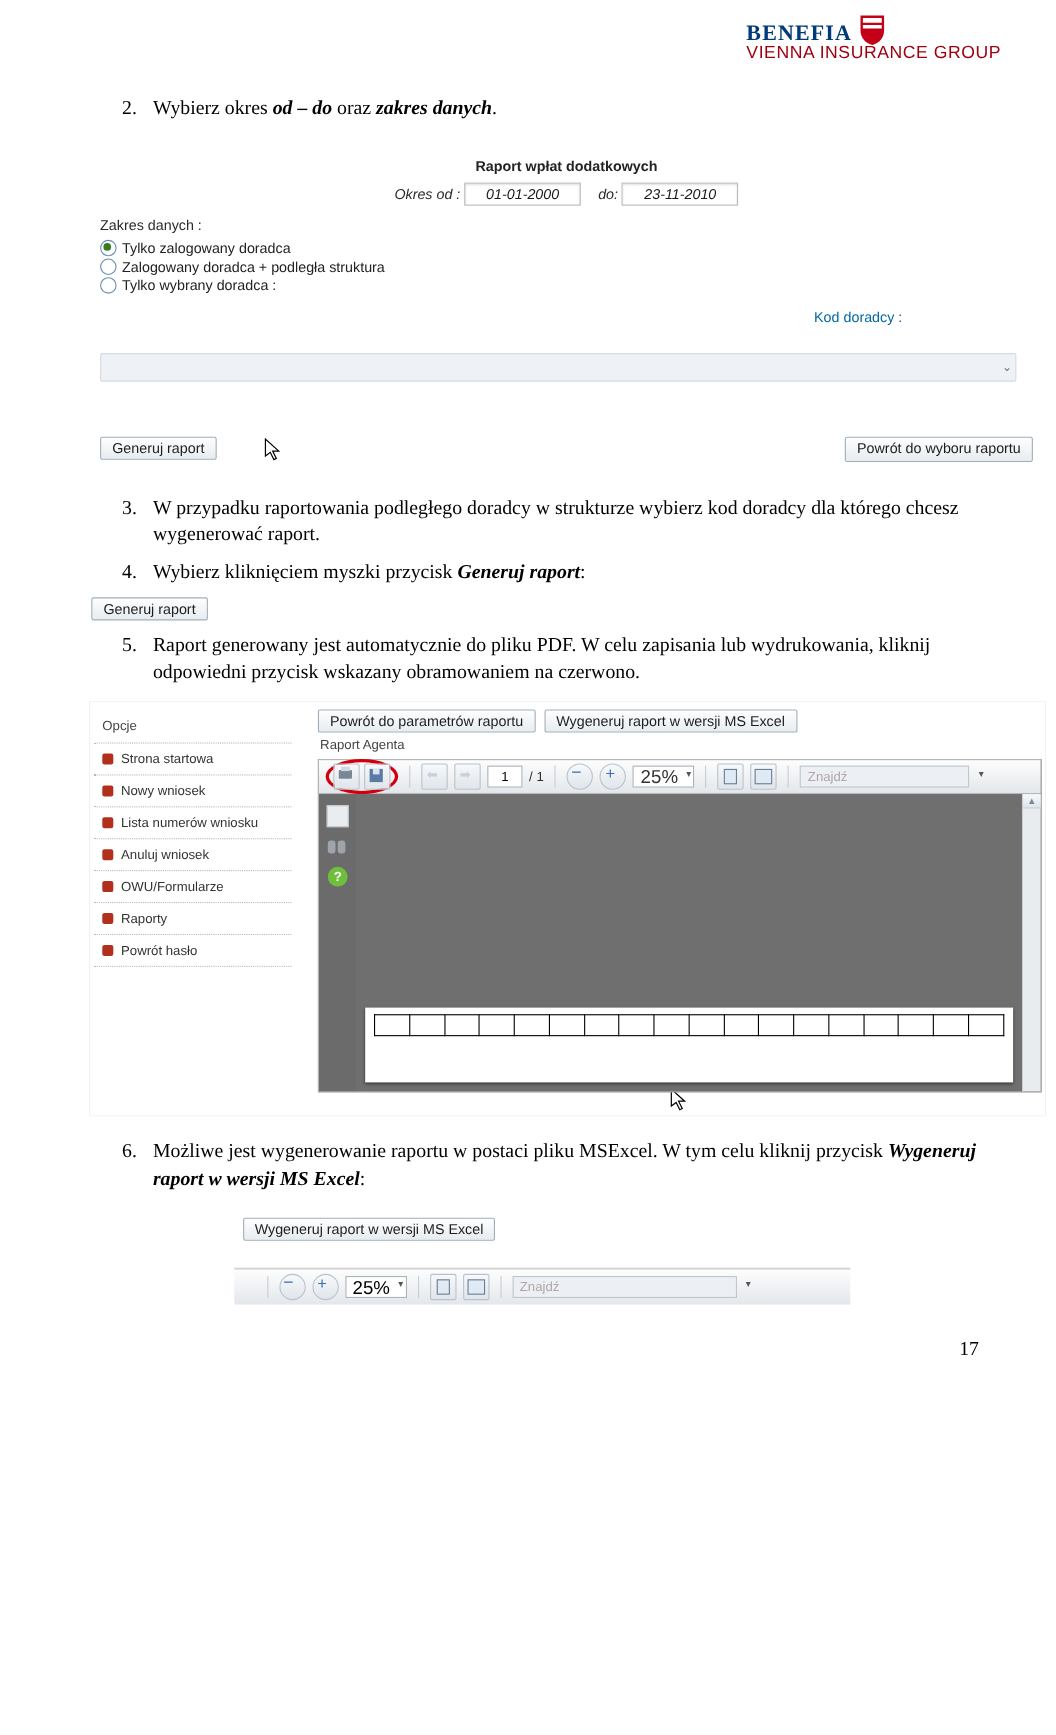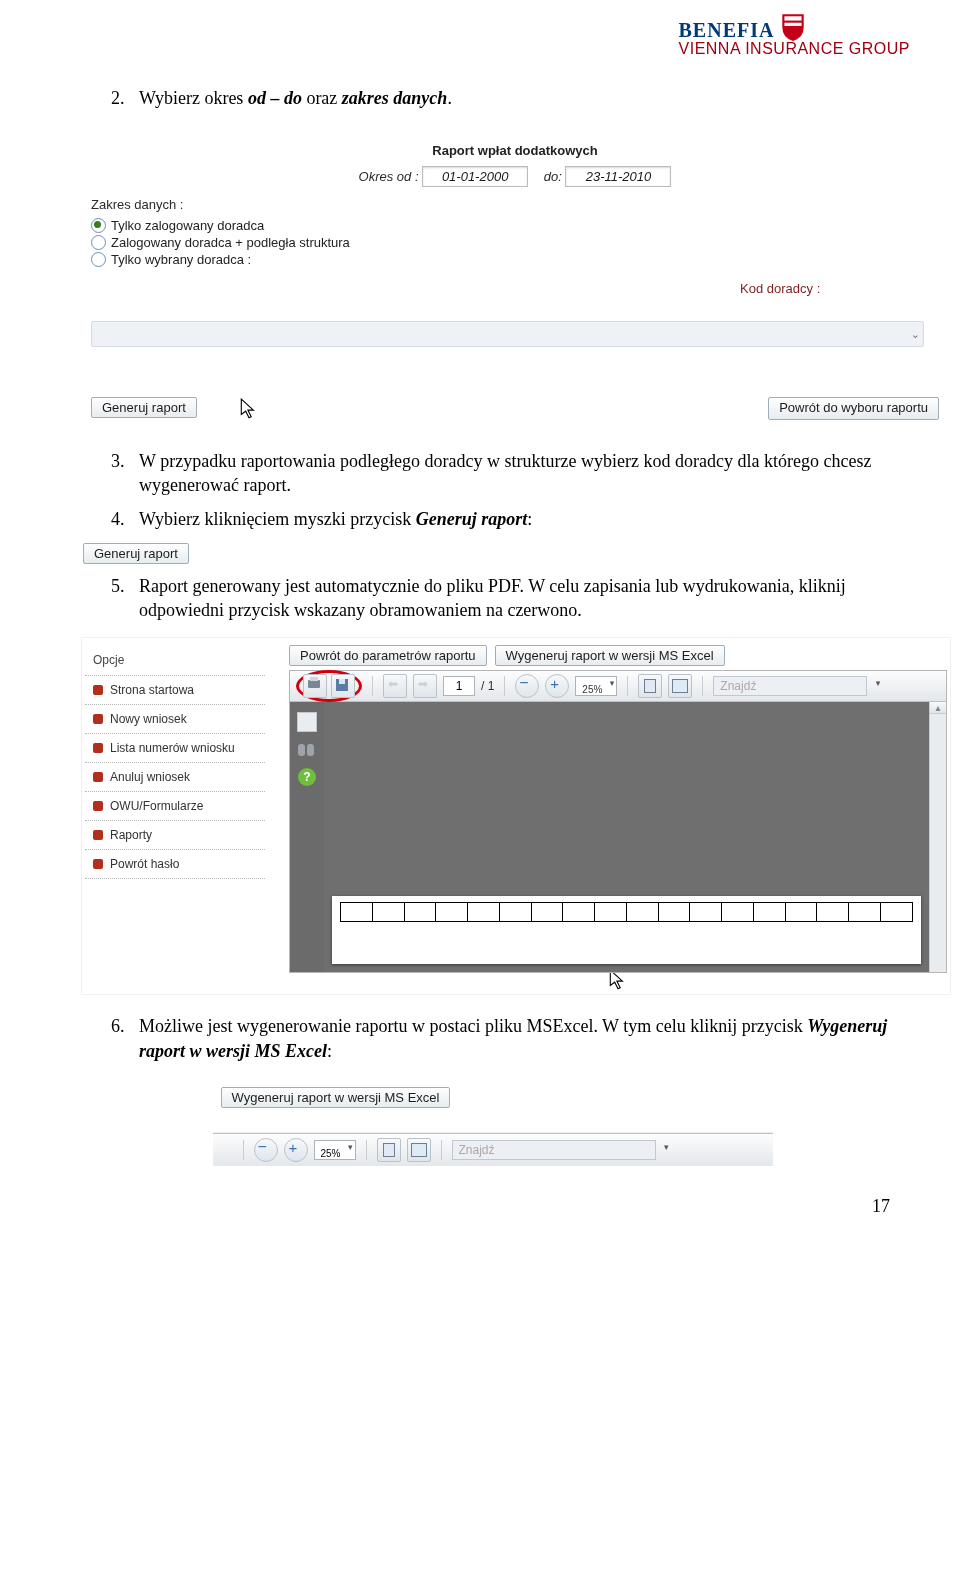--- a/index.html
+++ b/index.html
@@ -94,21 +94,21 @@
   }
   .s1-big-disabled::after {
     content: "";
     position: absolute;
     right:4px; top:5px; width:0; height:0;
   }
   .s1-kod-label {
     text-align: right;
     padding-right: 14%;
     margin-top: 14px;
-    color: #7f1d1d;
+    color: #0369a1;
   }
   .s1-chev {
     position:absolute; right:3px; top:50%; transform:translateY(-50%);
     color:#777; font-size:11px;
   }
 
   .s1-bottom { display:flex; justify-content:space-between; margin-top: 50px; }
   .winbtn {
     display:inline-block;
     font-family: Tahoma, Arial, sans-serif;
@@ -200,21 +200,21 @@
   .tb-page-input {
     width: 30px; height:18px; border:1px solid #abb3bb; background:#fff;
     text-align:center; font-size:12px; padding:0;
   }
   .tb-text { color:#2f2f2f; font-size:12px; }
   .tb-icon.minus::before { content:"−"; position:absolute; left:3px; top:-1px; color:#3a6fb5; font-size:16px;}
   .tb-icon.plus::before  { content:"+";  position:absolute; left:4px; top:0;  color:#3a6fb5; font-size:15px;}
   .tb-icon.round { border-radius:50%; }
   .tb-zoom {
     height:18px; border:1px solid #abb3bb; background:#fff; padding:0 14px 0 6px;
-    font-size:10px; position:relative; display:inline-flex; align-items:flex-end;
+    font-size:17px; position:relative; display:inline-flex; align-items:flex-start;
   }
   .tb-zoom::after { content:"▾"; position:absolute; right:2px; top:1px; font-size:9px; color:#555;}
   .tb-search {
     height:18px; width:140px; border:1px solid #c0c7ce; background:#eceff3;
     font-size:12px; color:#b2a7a7; padding:0 6px; display:inline-flex; align-items:center;
     position:relative;
   }
   .tb-search::after { content:"▾"; position:absolute; right:-14px; top:1px; font-size:9px; color:#555;}
   .tb-icon.fit1::before {
     content:""; position:absolute; left:5px; top:4px; width:10px; height:12px;
@@ -407,20 +407,21 @@
             <span class="sq-red"></span>
             <span>Powrót hasło</span>
           </div>
       </div>
 
       <div class="s2-main">
         <div class="s2-topbtns">
           <span class="winbtn">Powrót do parametrów raportu</span>
           <span class="winbtn">Wygeneruj raport w wersji MS Excel</span>
         </div>
+        <div class="s2-title">Raport Agenta</div>
 
         <div class="viewer">
           <div class="viewer-toolbar">
             <span class="red-oval">
               <span class="tb-icon print"></span>
               <span class="tb-icon save"></span>
             </span>
             <span class="tbsep"></span>
             <span class="tb-icon arrow-l"></span>
             <span class="tb-icon arrow-r"></span>

